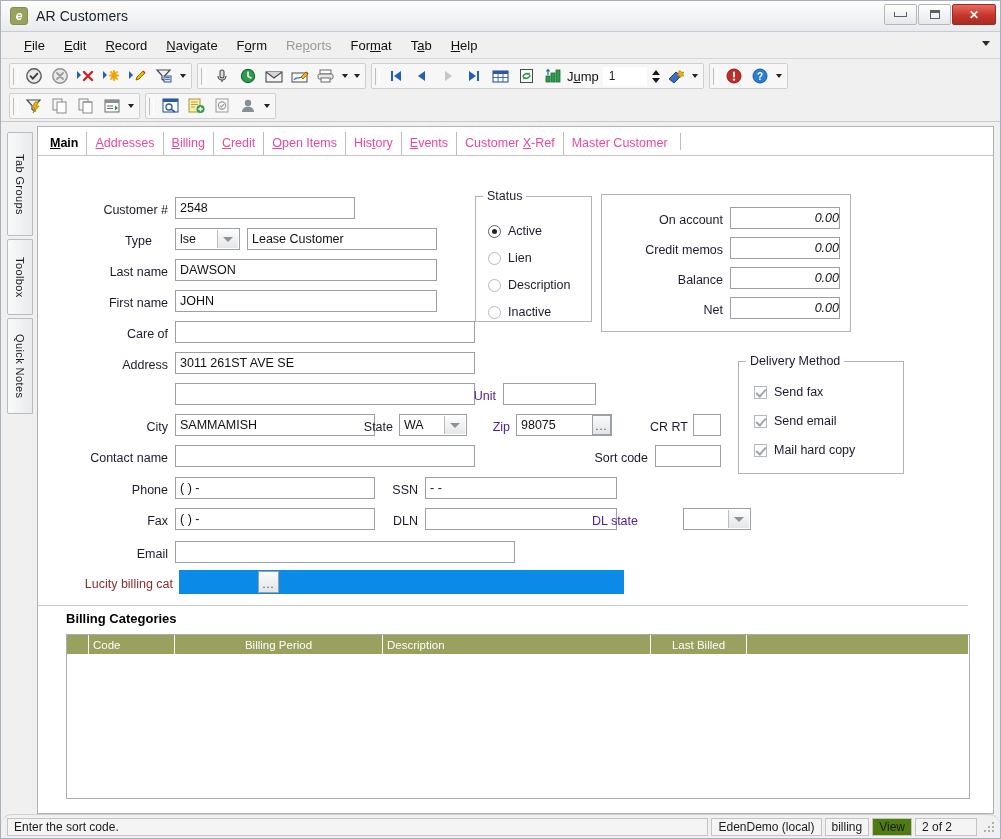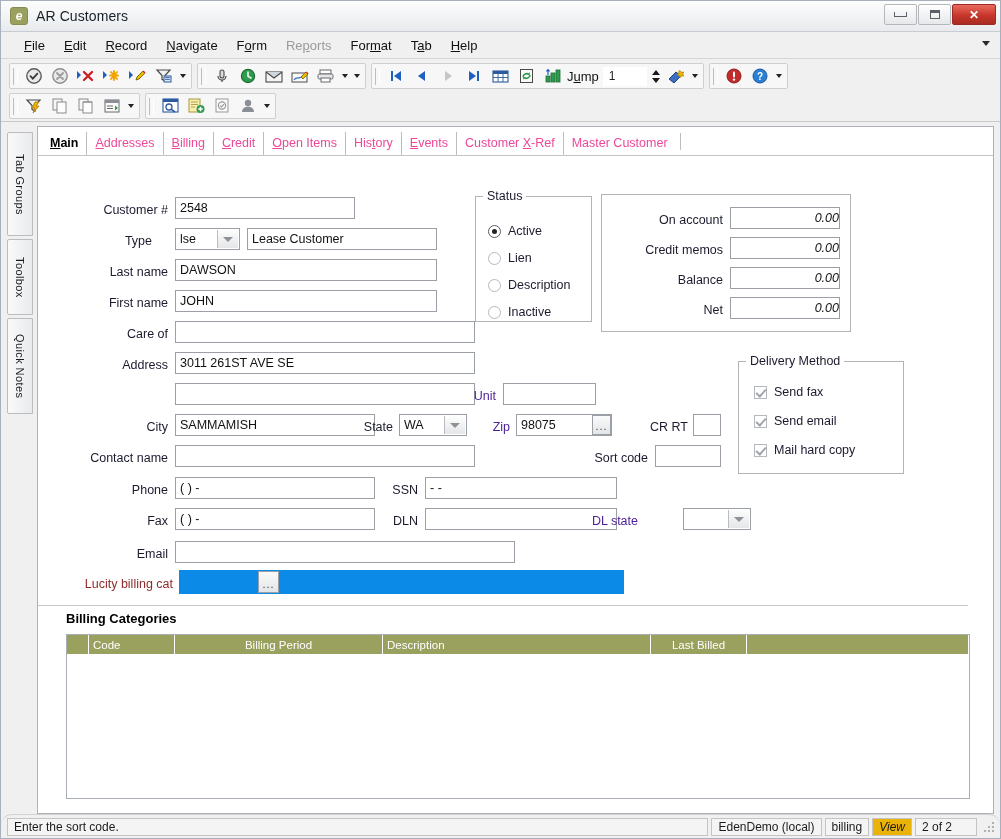--- a/index.html
+++ b/index.html
@@ -203,21 +203,21 @@
   
   .statusbar{
     flex:0 0 24px;height:24px;display:flex;align-items:center;
     background:#f0f0f0;border-top:1px solid #d2d2d2;padding:0 4px 0 6px;box-sizing:border-box;border-radius:11px;
   }
   .sb-cell{
     height:18px;border:1px solid #c4c4c4;background:#f4f4f4;box-sizing:border-box;
     display:flex;align-items:center;padding:0 6px;font-size:12px;color:#1b1b1b;margin-right:3px;white-space:nowrap;
   }
   .sb-cell.grow{flex:1 1 auto;min-width:0;}
-  .sb-cell.olive{background:#eab308;font-style:italic;}
+  .sb-cell.olive{background:#4d7c0f;}
   .sb-grip{width:14px;height:14px;margin-left:2px;position:relative;}
   .sb-grip i{position:absolute;background:#b0b0b0;width:2px;height:2px;}
 </style>
 </head>
 <body>
 
 <div class="win">
 
   <div class="titlebar">
     <div class="app-icon">e</div>

